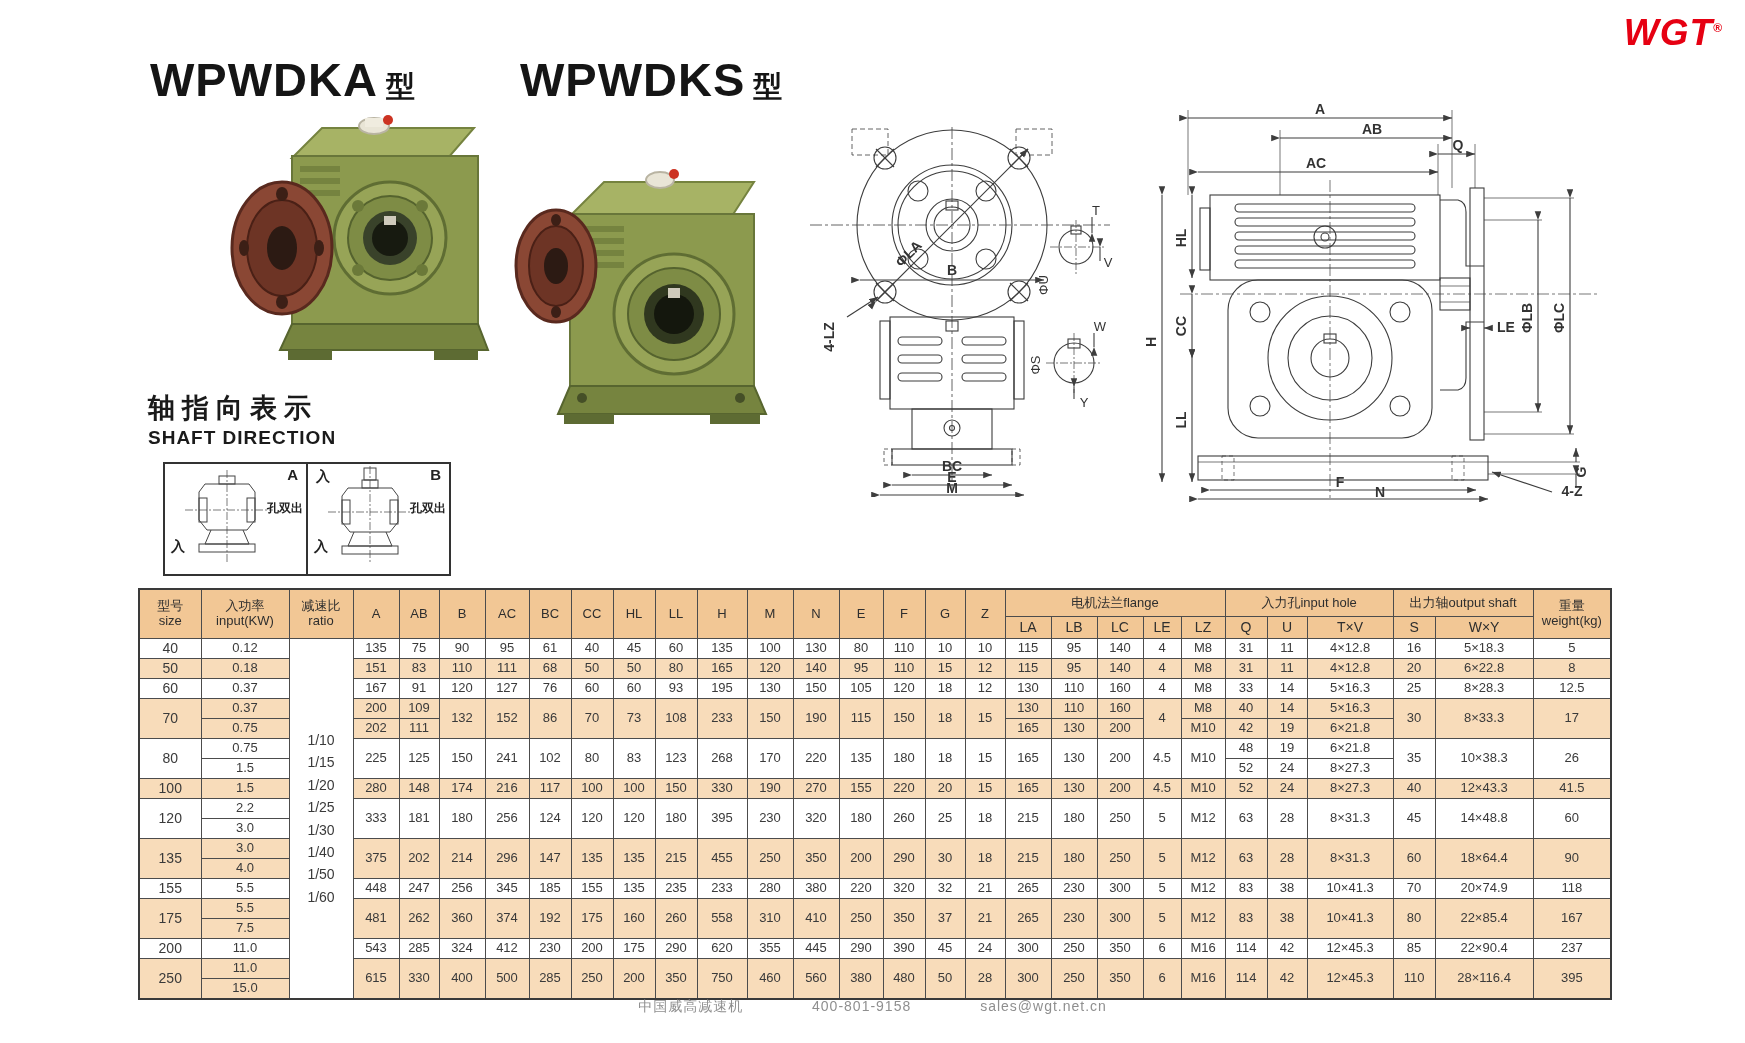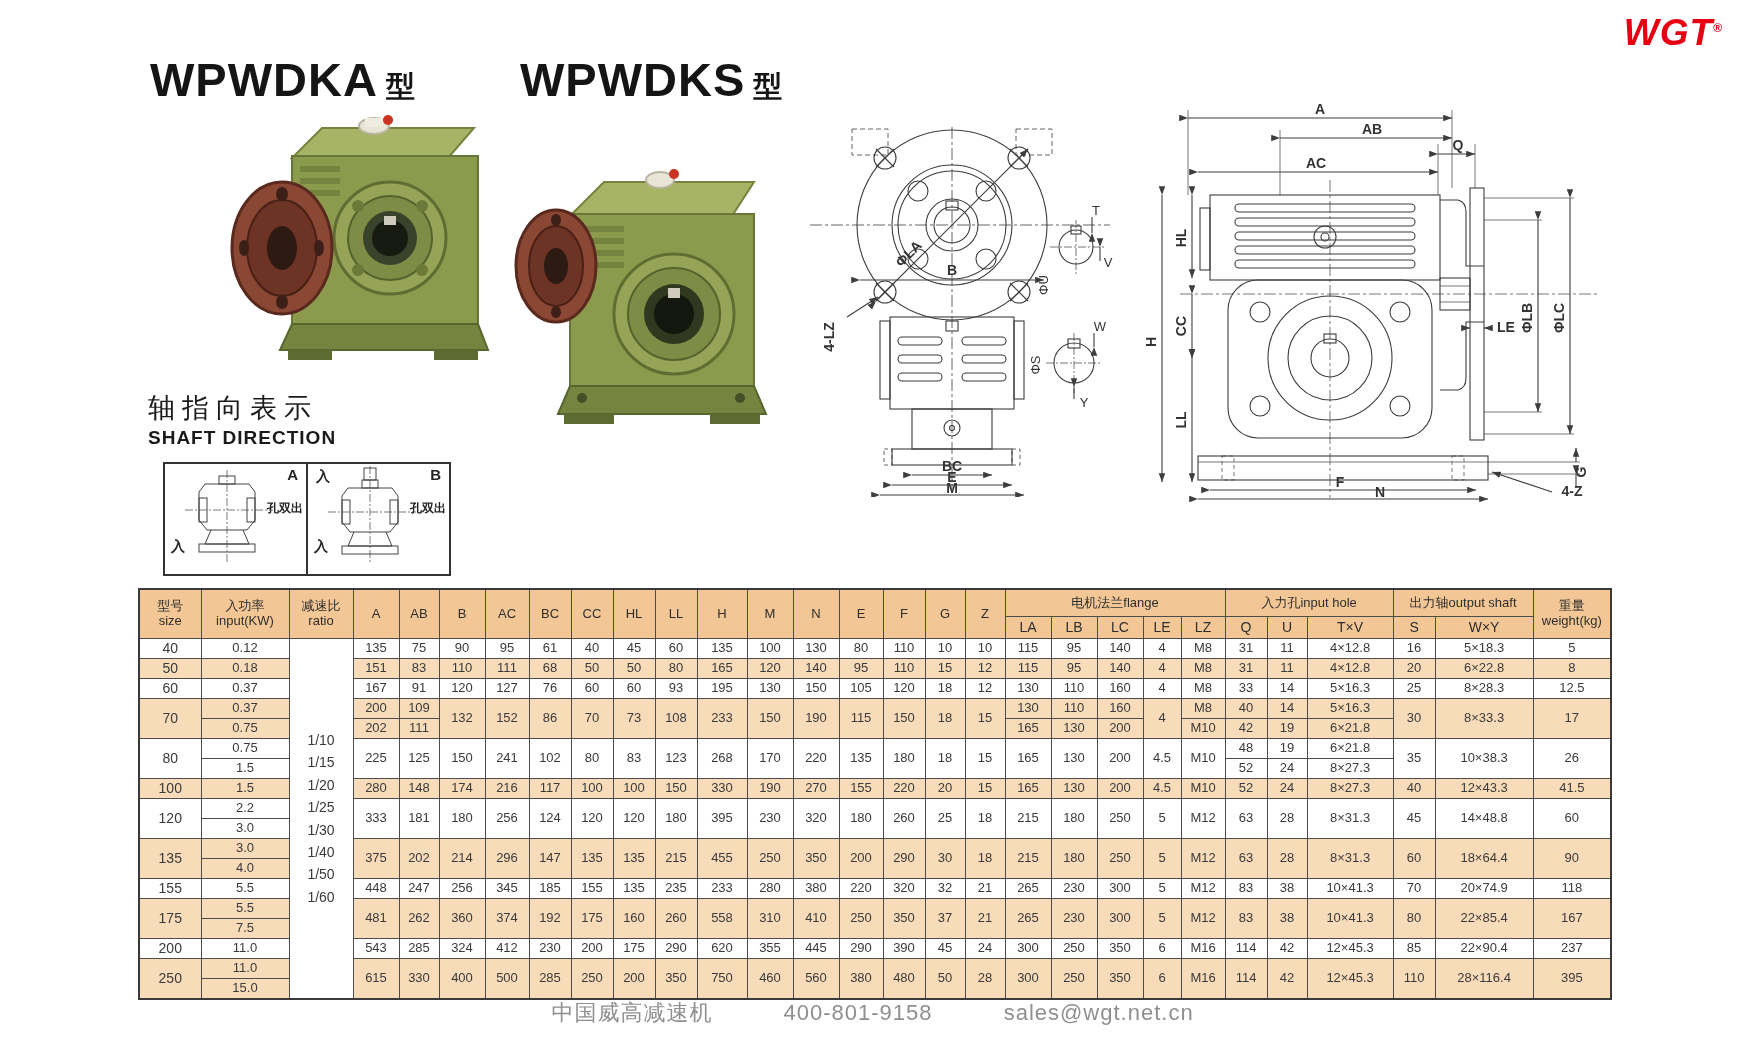--- a/index.html
+++ b/index.html
@@ -9,21 +9,21 @@
   .title{position:absolute;top:52px;font-weight:700;font-size:47px;letter-spacing:1px;color:#151515;white-space:nowrap;}
   .title .suffix{font-size:29px;font-weight:700;margin-left:8px;}
   #title-a{left:150px;text-align:center;}
   #title-s{left:520px;}
   
   .logo{position:absolute;top:12px;right:22px;font-style:italic;font-weight:800;font-size:37px;
         color:#e60012;letter-spacing:1px;}
   .logo sup{font-size:12px;font-style:normal;vertical-align:super;}
   
   .sd-head{position:absolute;left:148px;top:390px;}
-  .sd-cn{font-size:27px;font-weight:400;letter-spacing:7px;color:#1a1a1a;}
+  .sd-cn{font-size:27px;font-weight:700;letter-spacing:7px;color:#1a1a1a;}
   .sd-en{font-size:19px;font-weight:700;letter-spacing:1px;color:#1a1a1a;margin-top:1px;}
   
   .sd-box{position:absolute;left:163px;top:462px;width:284px;height:110px;border:2px solid #333;display:flex;}
   .sd-cell{position:relative;flex:1;border-right:2px solid #333;}
   .sd-cell:last-child{border-right:none;}
   .sd-corner{position:absolute;top:2px;right:8px;font-size:15px;font-weight:700;color:#222;}
   .sd-hole{position:absolute;top:36px;right:3px;font-size:12px;font-weight:700;color:#222;}
   .sd-in-b{position:absolute;left:6px;bottom:18px;font-size:14px;font-weight:700;color:#222;}
   .sd-in-t{position:absolute;left:8px;top:4px;font-size:14px;font-weight:700;color:#222;}
   .sd-cell svg{position:absolute;left:0;top:0;}
@@ -44,21 +44,21 @@
               white-space:pre-line;padding:0;overflow:hidden;line-height:1.15;}
   .spec-table th{background:#f2c795;font-weight:400;font-size:13px;color:#2e2e2e;}
   .spec-table thead tr:first-child th{height:26px;}
   .spec-table thead tr:last-child th{height:21px;font-size:14px;}
   .spec-table td{background:#ffffff;height:19px;}
   .spec-table td.stripe{background:#f8dcba;}
   .spec-table td.c-size{font-size:14px;}
   .spec-table td.c-ratio{background:#ffffff;font-size:14px;line-height:1.6;}
   .spec-table{border:2px solid #3a3a3a;}
   
-  .footer{position:absolute;left:0;right:0;top:998px;text-align:center;color:#8f8f8f;font-size:22px;letter-spacing:1px;}
+  .footer{position:absolute;left:0;right:0;top:998px;text-align:center;color:#8f8f8f;font-size:14px;letter-spacing:1px;}
   .footer span{margin:0 32px;}
 </style>
 </head>
 <body>
 
 <div class="page">
 
   <div class="title" id="title-a"><span>WPWDKA</span><span class="suffix">型</span></div>
   <div class="title" id="title-s"><span>WPWDKS</span><span class="suffix">型</span></div>
 

